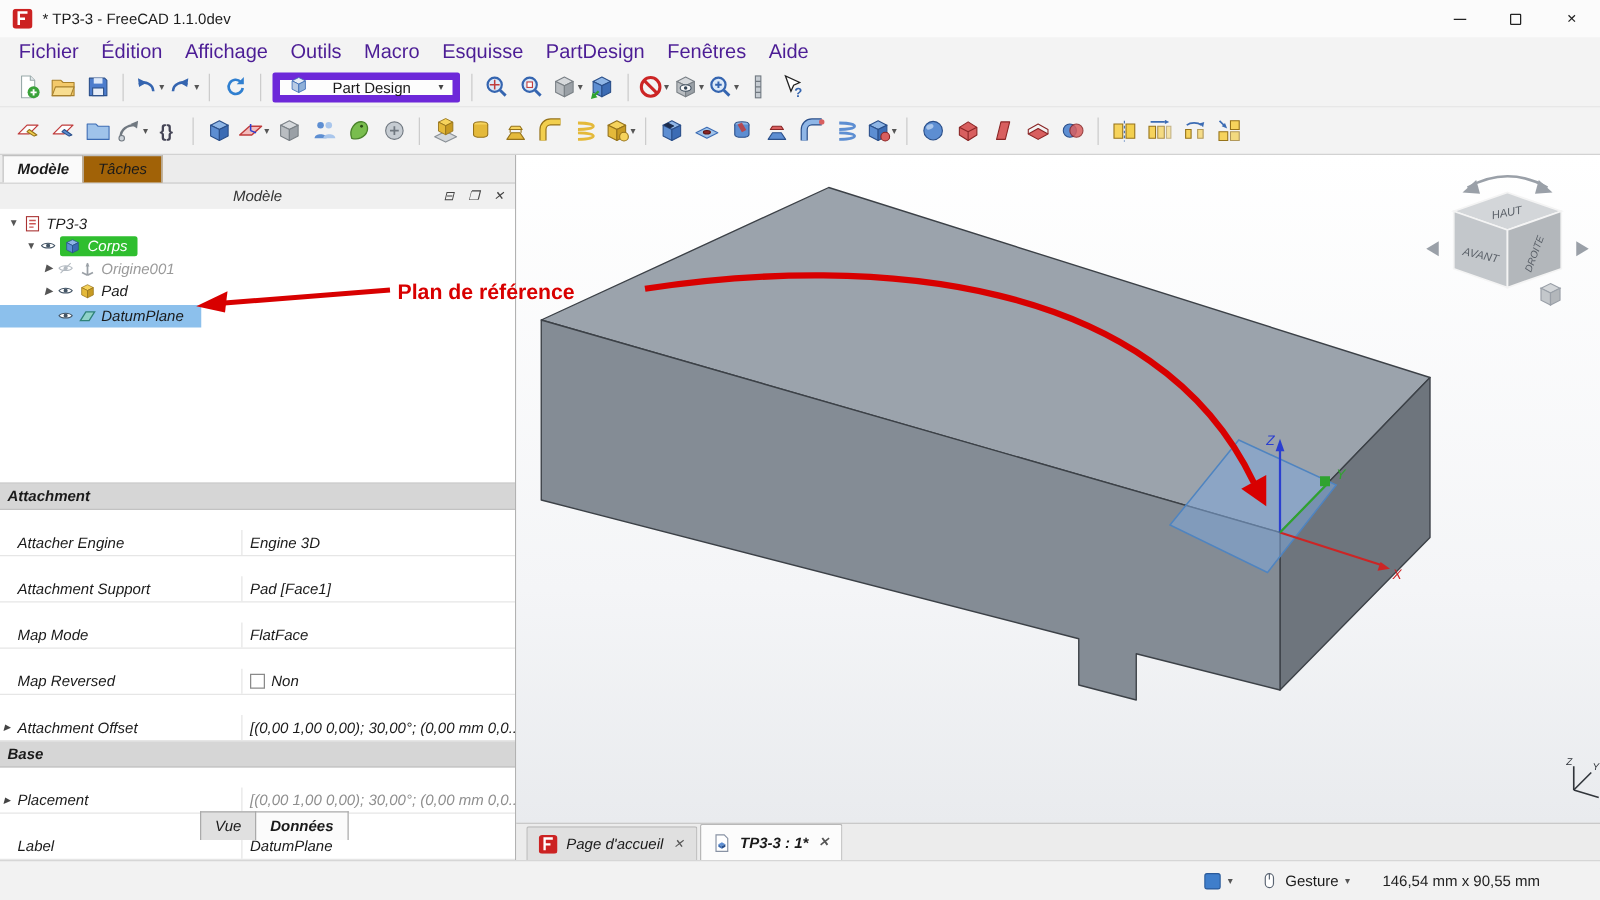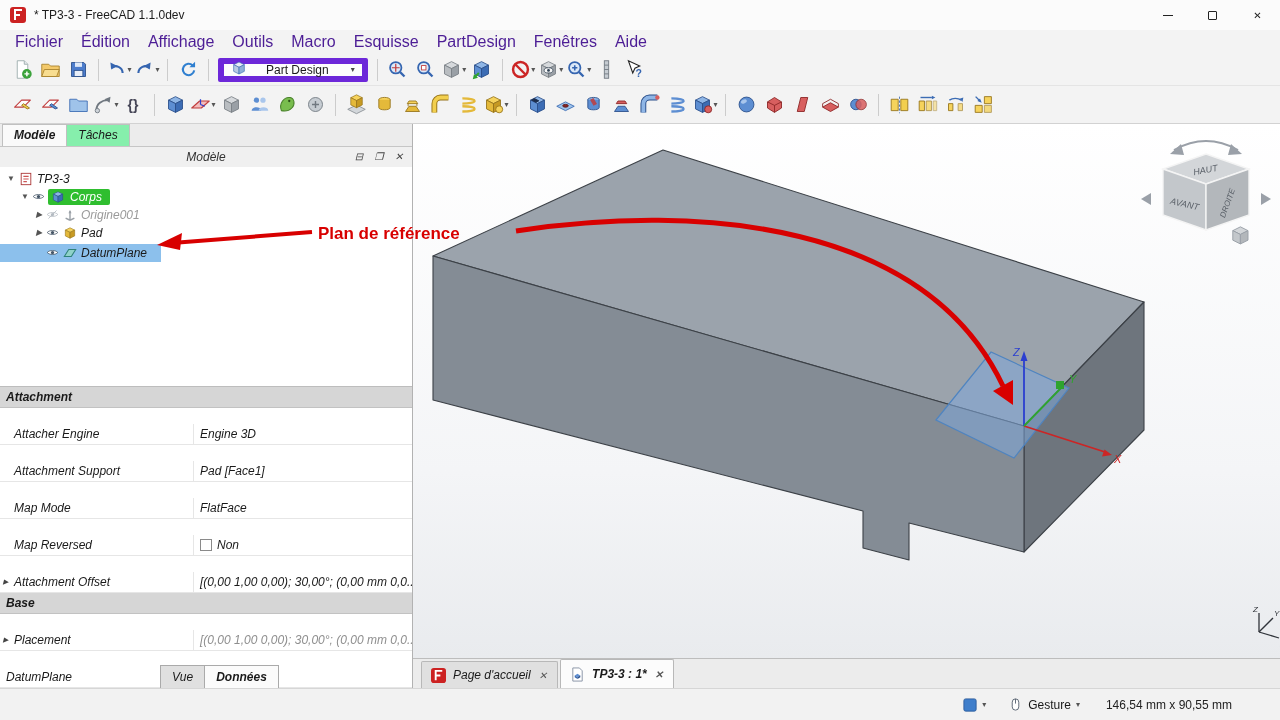--- a/index.html
+++ b/index.html
@@ -28,21 +28,21 @@
   .tb-caret { font-size:8px; color:#555; margin-left:0; }
   .tb-sep { width:1px; height:22px; background:#cccccc; margin:0 6px; }
   .wb-combo { display:flex; align-items:center; gap:19px; height:24px; background:#fdfdfd; border:6px solid #6d28d9; border-radius:2px; padding:0 7px; margin:0 3px; }
   .wb-combo .wb-label { font-size:12px; }
   .wb-combo .wb-caret { font-size:8px; color:#444; margin-left:3px; }
 
   
   .main { display:flex; height:564px;font-style:italic; }
   .left-panel { width:413px; background:#f0f0f0; border-right:1px solid #b2b2b2; display:flex; flex-direction:column; }
   .panel-tabs { height:24px; display:flex; align-items:flex-end; background:#ececec; border-bottom:1px solid #c6c6c6; padding-left:2px; }
-  .panel-tab { padding:3px 11px 4px; font-size:12px; background:#86efac; border:1px solid #c0c0c0; border-bottom:none; margin-right:-1px; }
+  .panel-tab { padding:3px 11px 4px; font-size:12px; background:#a16207; border:1px solid #c0c0c0; border-bottom:none; margin-right:-1px; }
   .panel-tab.active { background:#fafafa; font-weight:bold; }
   .panel-header { height:22px; display:flex; align-items:center; background:#f0f0f0; position:relative; }
   .panel-title { position:absolute; left:0; right:0; text-align:center; color:#333; }
   .ph-btns { margin-left:auto; display:flex; gap:2px; padding-right:4px; position:relative; }
   .ph-btn { width:18px; height:16px; display:flex; align-items:center; justify-content:center; font-size:10px; color:#444; }
 
   
   .tree { height:243px; background:#ffffff; padding-top:3px; overflow:hidden; }
   .tree-row { height:18px; display:flex; align-items:center; font-size:12px; white-space:nowrap; }
   .tree-row .caret { width:14px; font-size:8px; color:#555; text-align:center; flex:none; }
@@ -61,21 +61,21 @@
   .prop-group-header { height:21px; line-height:21px; background:#d6d6d6; font-weight:bold; padding-left:6px; border-bottom:1px solid #c2c2c2; }
   .prop-row { height:21px; display:flex; border-bottom:1px solid #e6e6e6; background:#fff;margin-top:16px; }
   .prop-label { width:194px; flex:none; border-right:1px solid #e6e6e6; display:flex; align-items:center; padding-left:14px; position:relative; overflow:hidden; white-space:nowrap; }
   .prop-label .exp { position:absolute; left:3px; font-size:7px; color:#444; }
   .prop-value { flex:1; display:flex; align-items:center; padding-left:6px; overflow:hidden; white-space:nowrap; }
   .prop-value.muted { color:#8e8e8e; }
   .cb { width:12px; height:12px; border:1px solid #8a8a8a; background:#fff; margin-right:5px; flex:none; }
 
   
   .panel-bottom { flex:1; background:#f0f0f0; position:relative; }
-  .bottom-tabs { position:absolute; left:160px; bottom:0; display:flex; }
+  .bottom-tabs { position:absolute; left:160px; bottom:16px; display:flex; }
   .btab { padding:4px 11px; font-size:12px; background:#e0e0e0; border:1px solid #aaa; border-bottom:none; margin-right:-1px; }
   .btab.active { background:#fbfbfb; font-weight:bold; }
 
   
   .right-col { flex:1; display:flex; flex-direction:column; }
   .viewport { flex:1; position:relative; background:linear-gradient(180deg,#ffffff 0%,#f4f5f7 65%,#e9ebee 100%); }
   .viewport svg.vp-svg { position:absolute; inset:0; width:100%; height:100%; }
 
   
   .doc-tabs { height:30px; background:#ececec; border-top:1px solid #bdbdbd; display:flex; align-items:flex-end; padding-left:8px; }
@@ -622,20 +622,21 @@
         <div class="prop-row">
           <div class="prop-label"><span class="exp">▶</span>Attachment Offset</div>
           <div class="prop-value">[(0,00 1,00 0,00); 30,00°; (0,00 mm 0,0...</div>
         </div>
         <div class="prop-group-header">Base</div>
         <div class="prop-row">
           <div class="prop-label"><span class="exp">▶</span>Placement</div>
           <div class="prop-value muted">[(0,00 1,00 0,00); 30,00°; (0,00 mm 0,0...</div>
         </div>
         <div class="prop-row">
+          <div class="prop-label">Label</div>
           <div class="prop-value">DatumPlane</div>
         </div>
       </div>
 
     <div class="panel-bottom">
       <div class="bottom-tabs">
         <div class="btab">Vue</div>
         <div class="btab active">Données</div>
       </div>
     </div>

